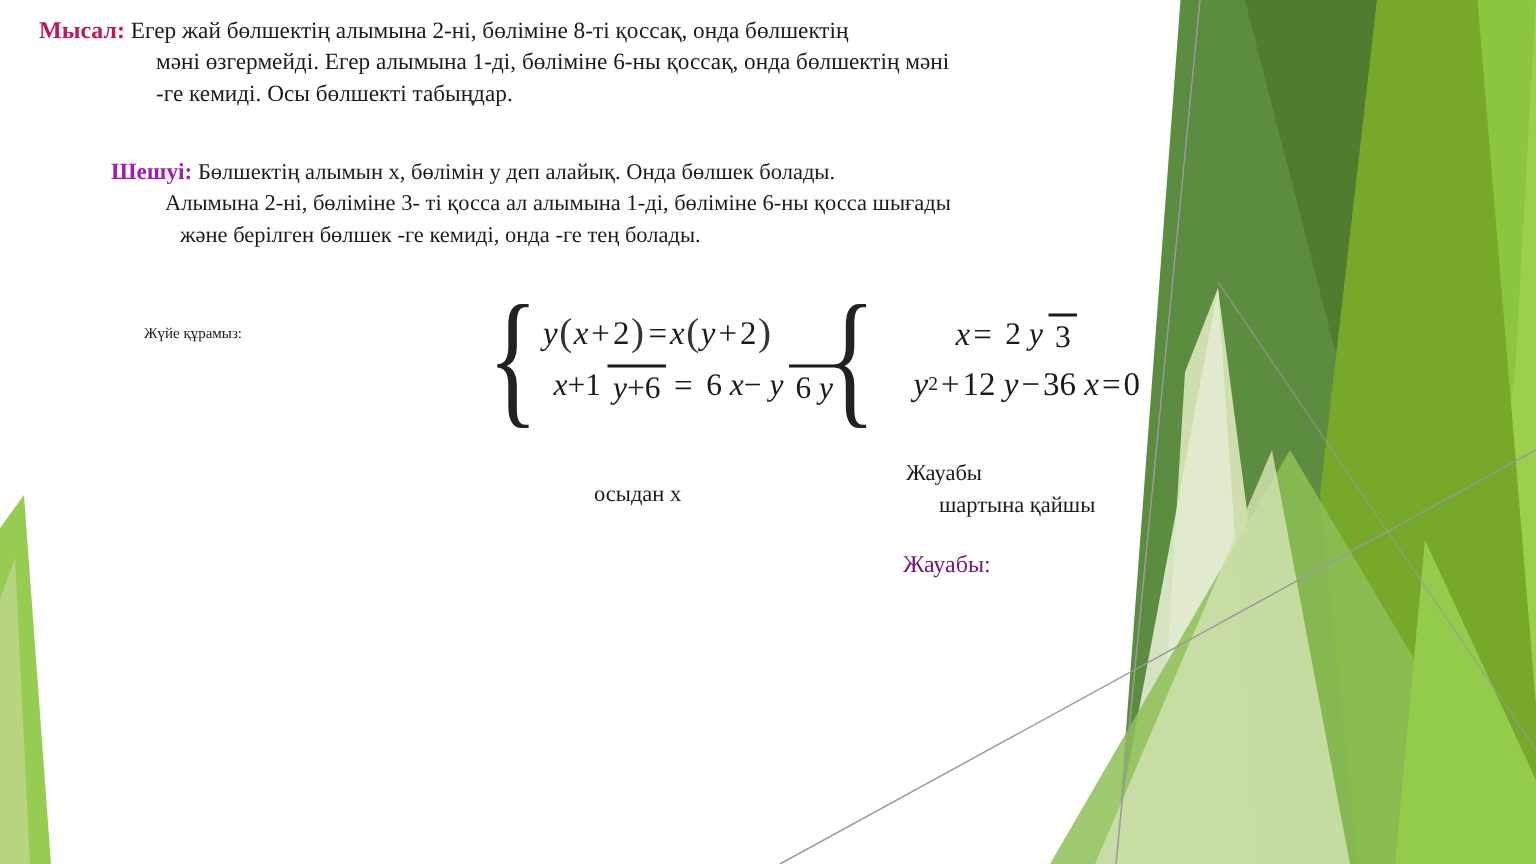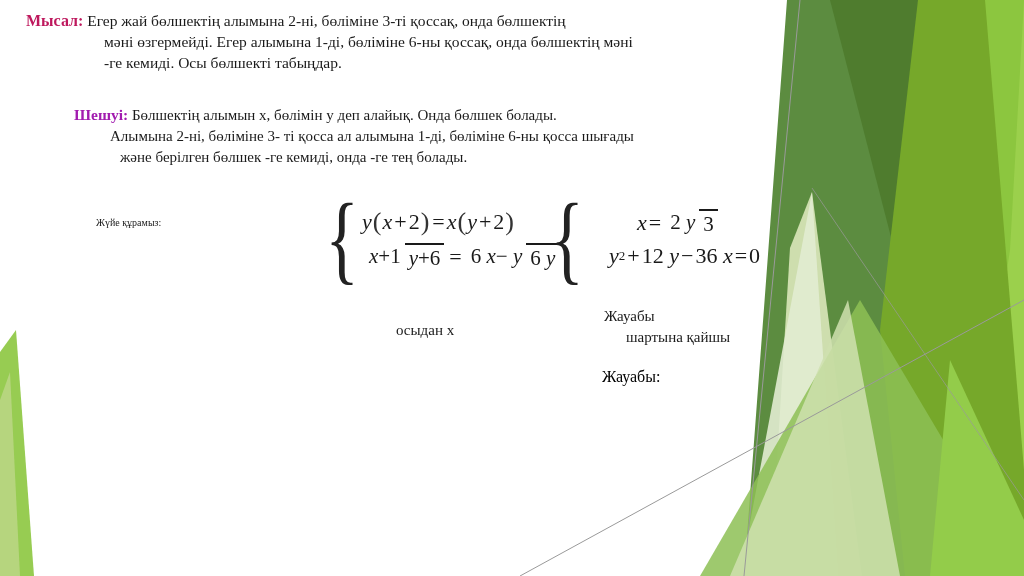--- a/index.html
+++ b/index.html
@@ -143,21 +143,21 @@
     top: 306px;
     font-size: 15px;
     line-height: 21px;
   }
   #osydan-block .sub { display: block; padding-left: 22px; }
 
   #answer-label {
     left: 602px;
     top: 368px;
     font-size: 16px;
-    color: #000000;
+    color: #701a75;
   }
 </style>
 </head>
 <body>
 
 <div id="slide">
 
   <svg id="bg-decor" viewBox="0 0 1024 576" preserveAspectRatio="none" xmlns="http://www.w3.org/2000/svg">
 
     <polygon points="940,0 1024,0 1024,576 838,576 900,300" fill="#8cc63f"></polygon>
@@ -182,21 +182,21 @@
     <polygon points="0,352 16,330 34,576 0,576" fill="#8cc63f" opacity="0.9"></polygon>
     <polygon points="0,400 10,372 20,576 0,576" fill="#b9d683" opacity="0.9"></polygon>
 
     <line x1="800" y1="0" x2="744" y2="576" stroke="#9a9a9a" stroke-width="1" fill="none"></line>
     <line x1="1024" y1="300" x2="520" y2="576" stroke="#9a9a9a" stroke-width="1" fill="none"></line>
     <line x1="812" y1="188" x2="1024" y2="500" stroke="#9a9a9a" stroke-width="1" fill="none" opacity="0.7"></line>
   </svg>
 
   <div class="block" id="example-block">
     <span id="example-label">Мысал:</span>
-    <span id="example-body">Егер жай бөлшектің алымына 2-ні, бөліміне 3-ті қоссақ, онда бөлшектің</span>
+    <span id="example-body">Егер жай бөлшектің алымына 2-ні, бөліміне 8-ті қоссақ, онда бөлшектің</span>
     <span class="indent-1">мәні өзгермейді. Егер алымына 1-ді, бөліміне 6-ны қоссақ, онда бөлшектің мәні</span>
     <span class="indent-1">-ге кемиді.  Осы бөлшекті табыңдар.</span>
   </div>
 
   <div class="block" id="solution-block">
     <span id="solution-label">Шешуі:</span>
     <span>Бөлшектің алымын х, бөлімін у деп алайық. Онда бөлшек   болады.</span>
     <span class="indent-2">Алымына 2-ні, бөліміне 3- ті қосса  ал алымына 1-ді, бөліміне 6-ны қосса   шығады</span>
     <span class="indent-3">және берілген бөлшек -ге кемиді, онда   -ге тең болады.</span>
   </div>

